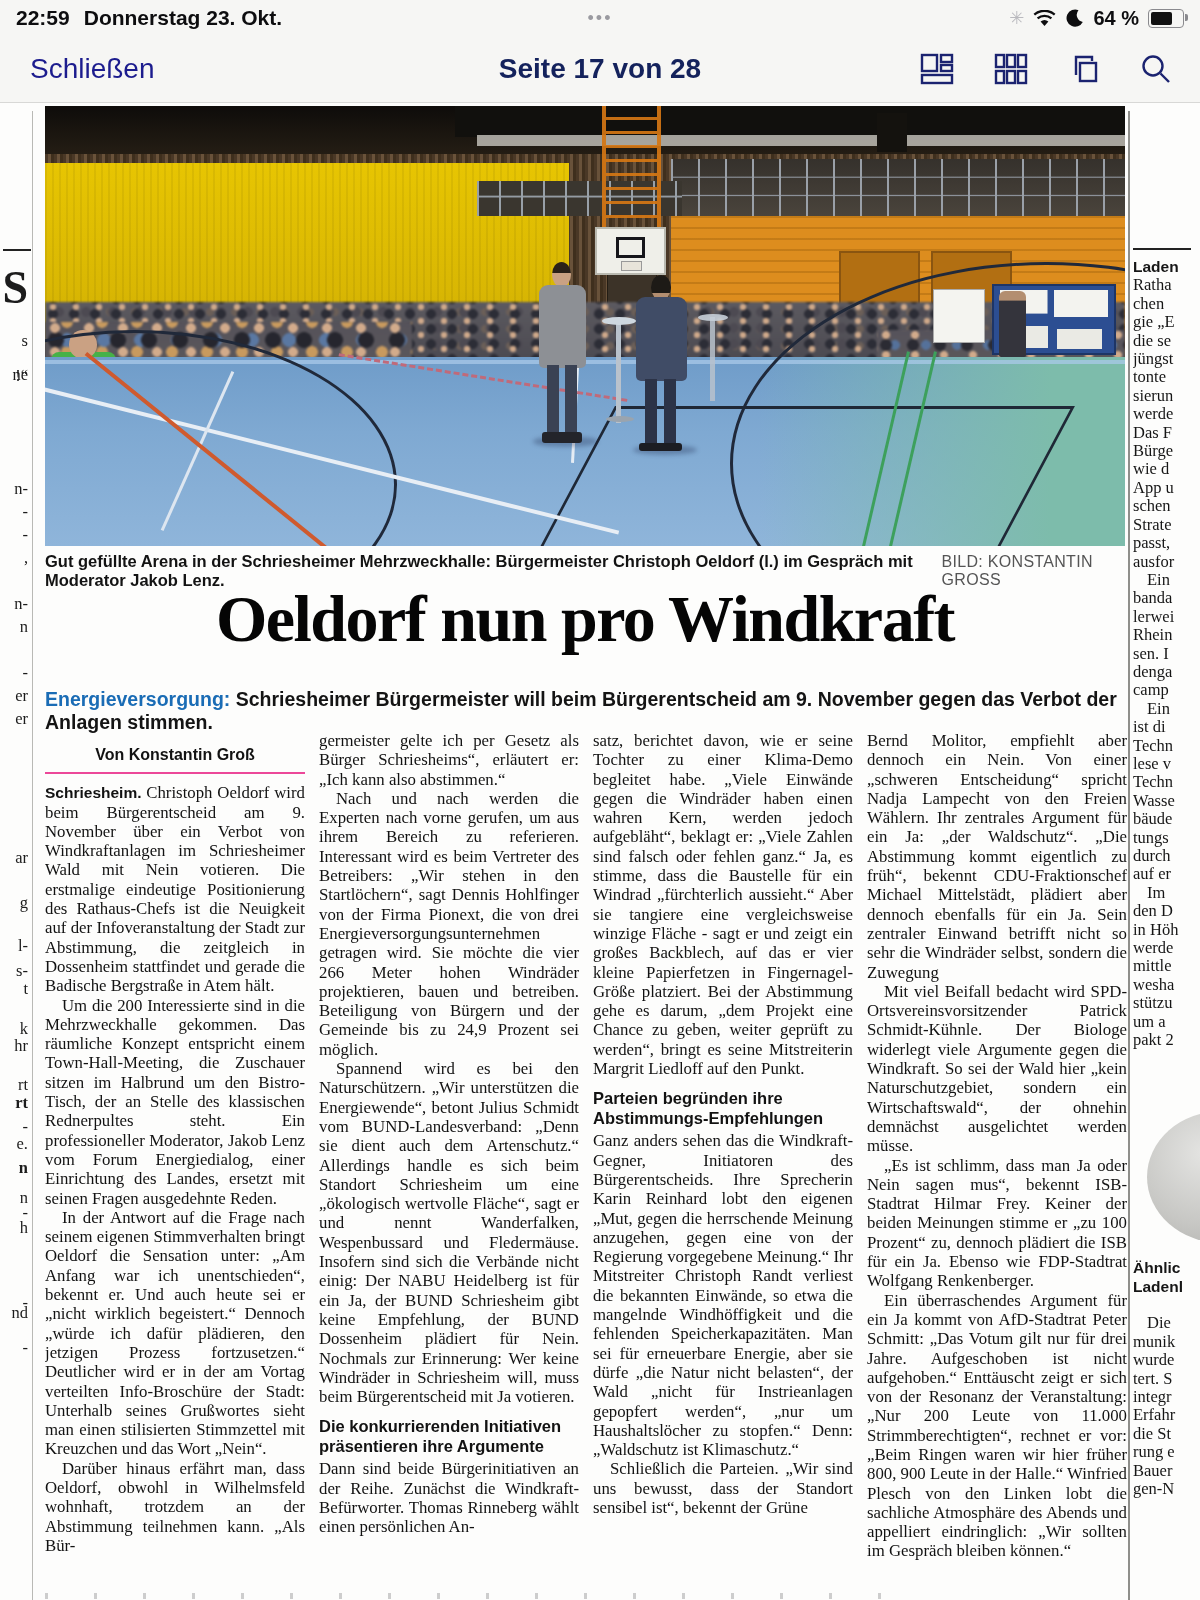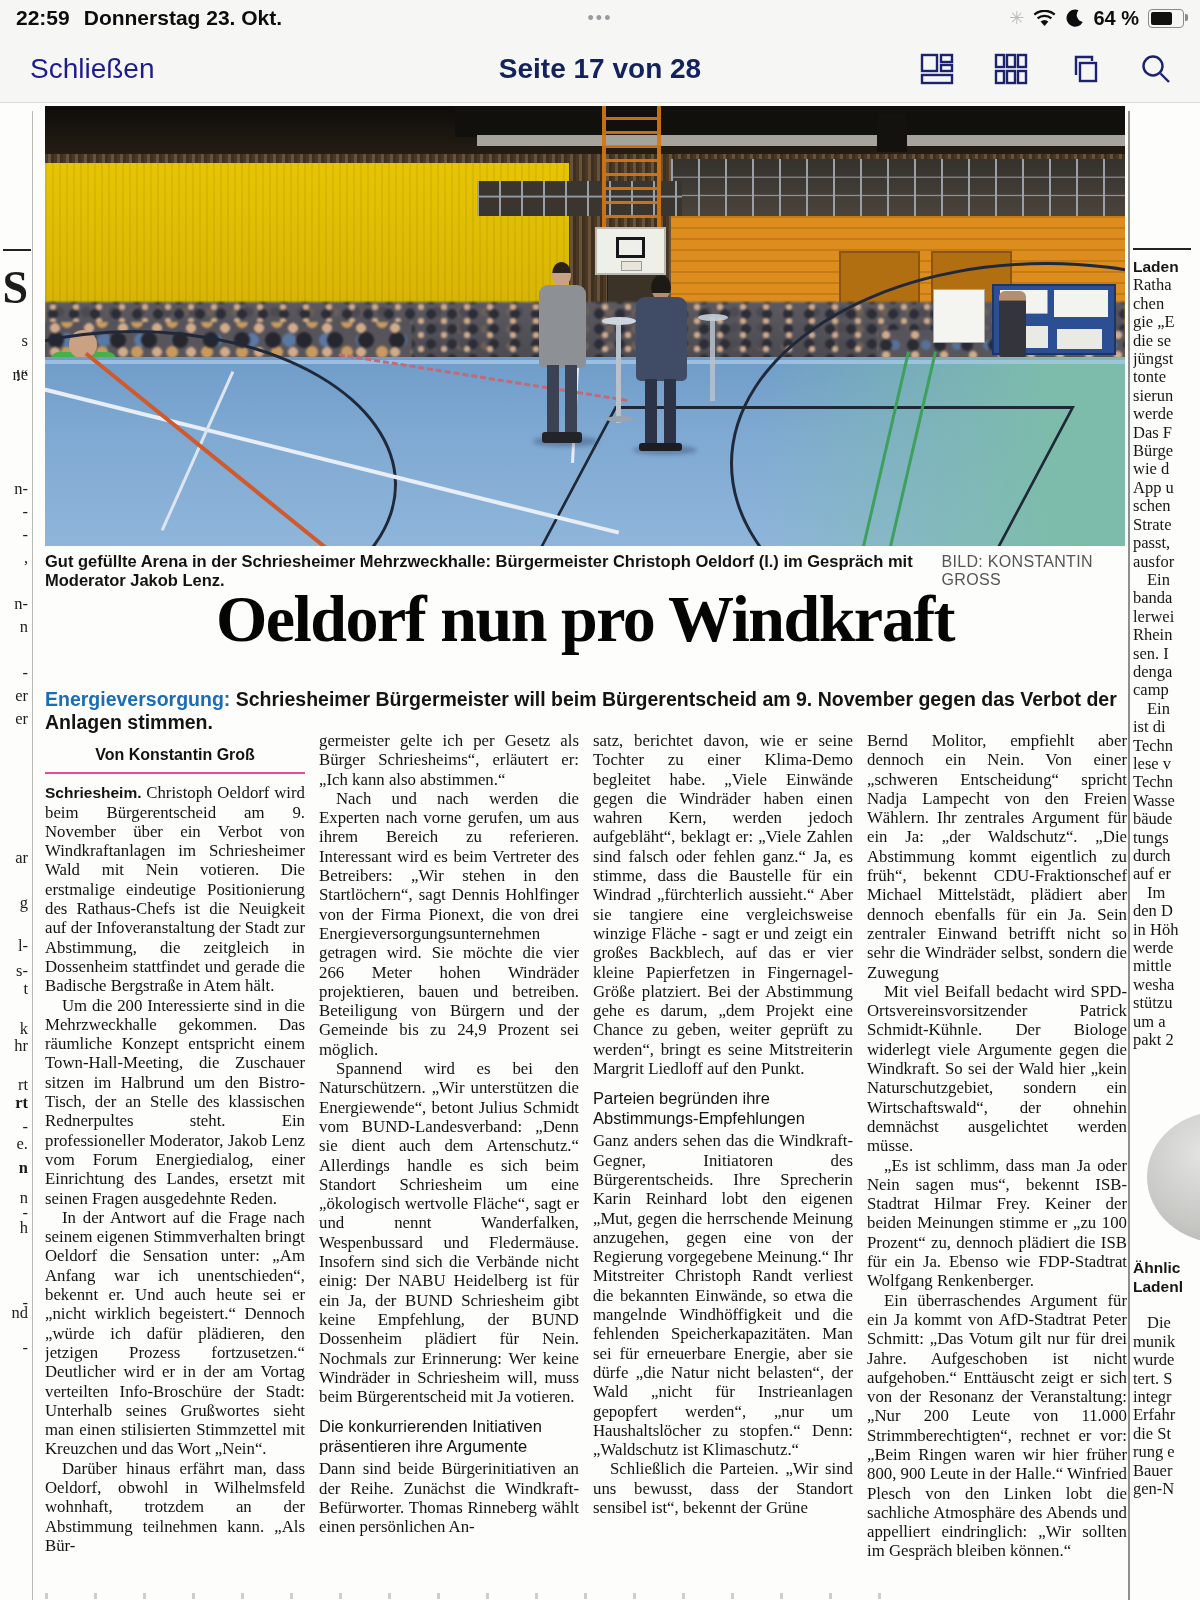--- a/index.html
+++ b/index.html
@@ -135,21 +135,21 @@
   
   .kicker{position:absolute;left:45px;top:585px;width:1080px;font-size:19.5px;font-weight:700;color:#141414;}
   .kicker .k-label{color:#1a6cb5;}
   
   .article{position:absolute;left:45px;top:628px;width:1082px;height:850px;display:flex;gap:14px;overflow:hidden;}
   .col{width:260px;min-width:260px;font-family:"Liberation Serif",serif;font-size:16.8px;line-height:19.3px;text-align:justify;color:#121212;}
   .byline{font-family:"Liberation Sans",sans-serif;font-size:16px;font-weight:700;text-align:center;padding:14px 0 8px 0;border-bottom:2px solid #ec4899;margin-bottom:9px;}
   .para{margin:0;}
   .para.indent{text-indent:17px;}
   .lead{font-family:"Liberation Sans",sans-serif;font-weight:700;font-size:15.5px;}
-  .subhead{font-family:"Liberation Sans",sans-serif;font-weight:400;font-size:16.5px;line-height:20px;text-align:left;margin:10px 0 3px 0;}
+  .subhead{font-family:"Liberation Sans",sans-serif;font-weight:700;font-size:16.5px;line-height:20px;text-align:left;margin:10px 0 3px 0;}
   
   .cutrow{position:absolute;left:45px;top:1482px;width:1080px;height:14px;overflow:hidden;opacity:.35;}
   .cutrow i{display:inline-block;height:26px;border-left:3px solid #777;margin-right:46px;transform:translateY(8px);}
 </style>
 </head>
 <body>
 
 <div class="statusbar">
   <div class="sb-left">
     <span>22:59</span>

